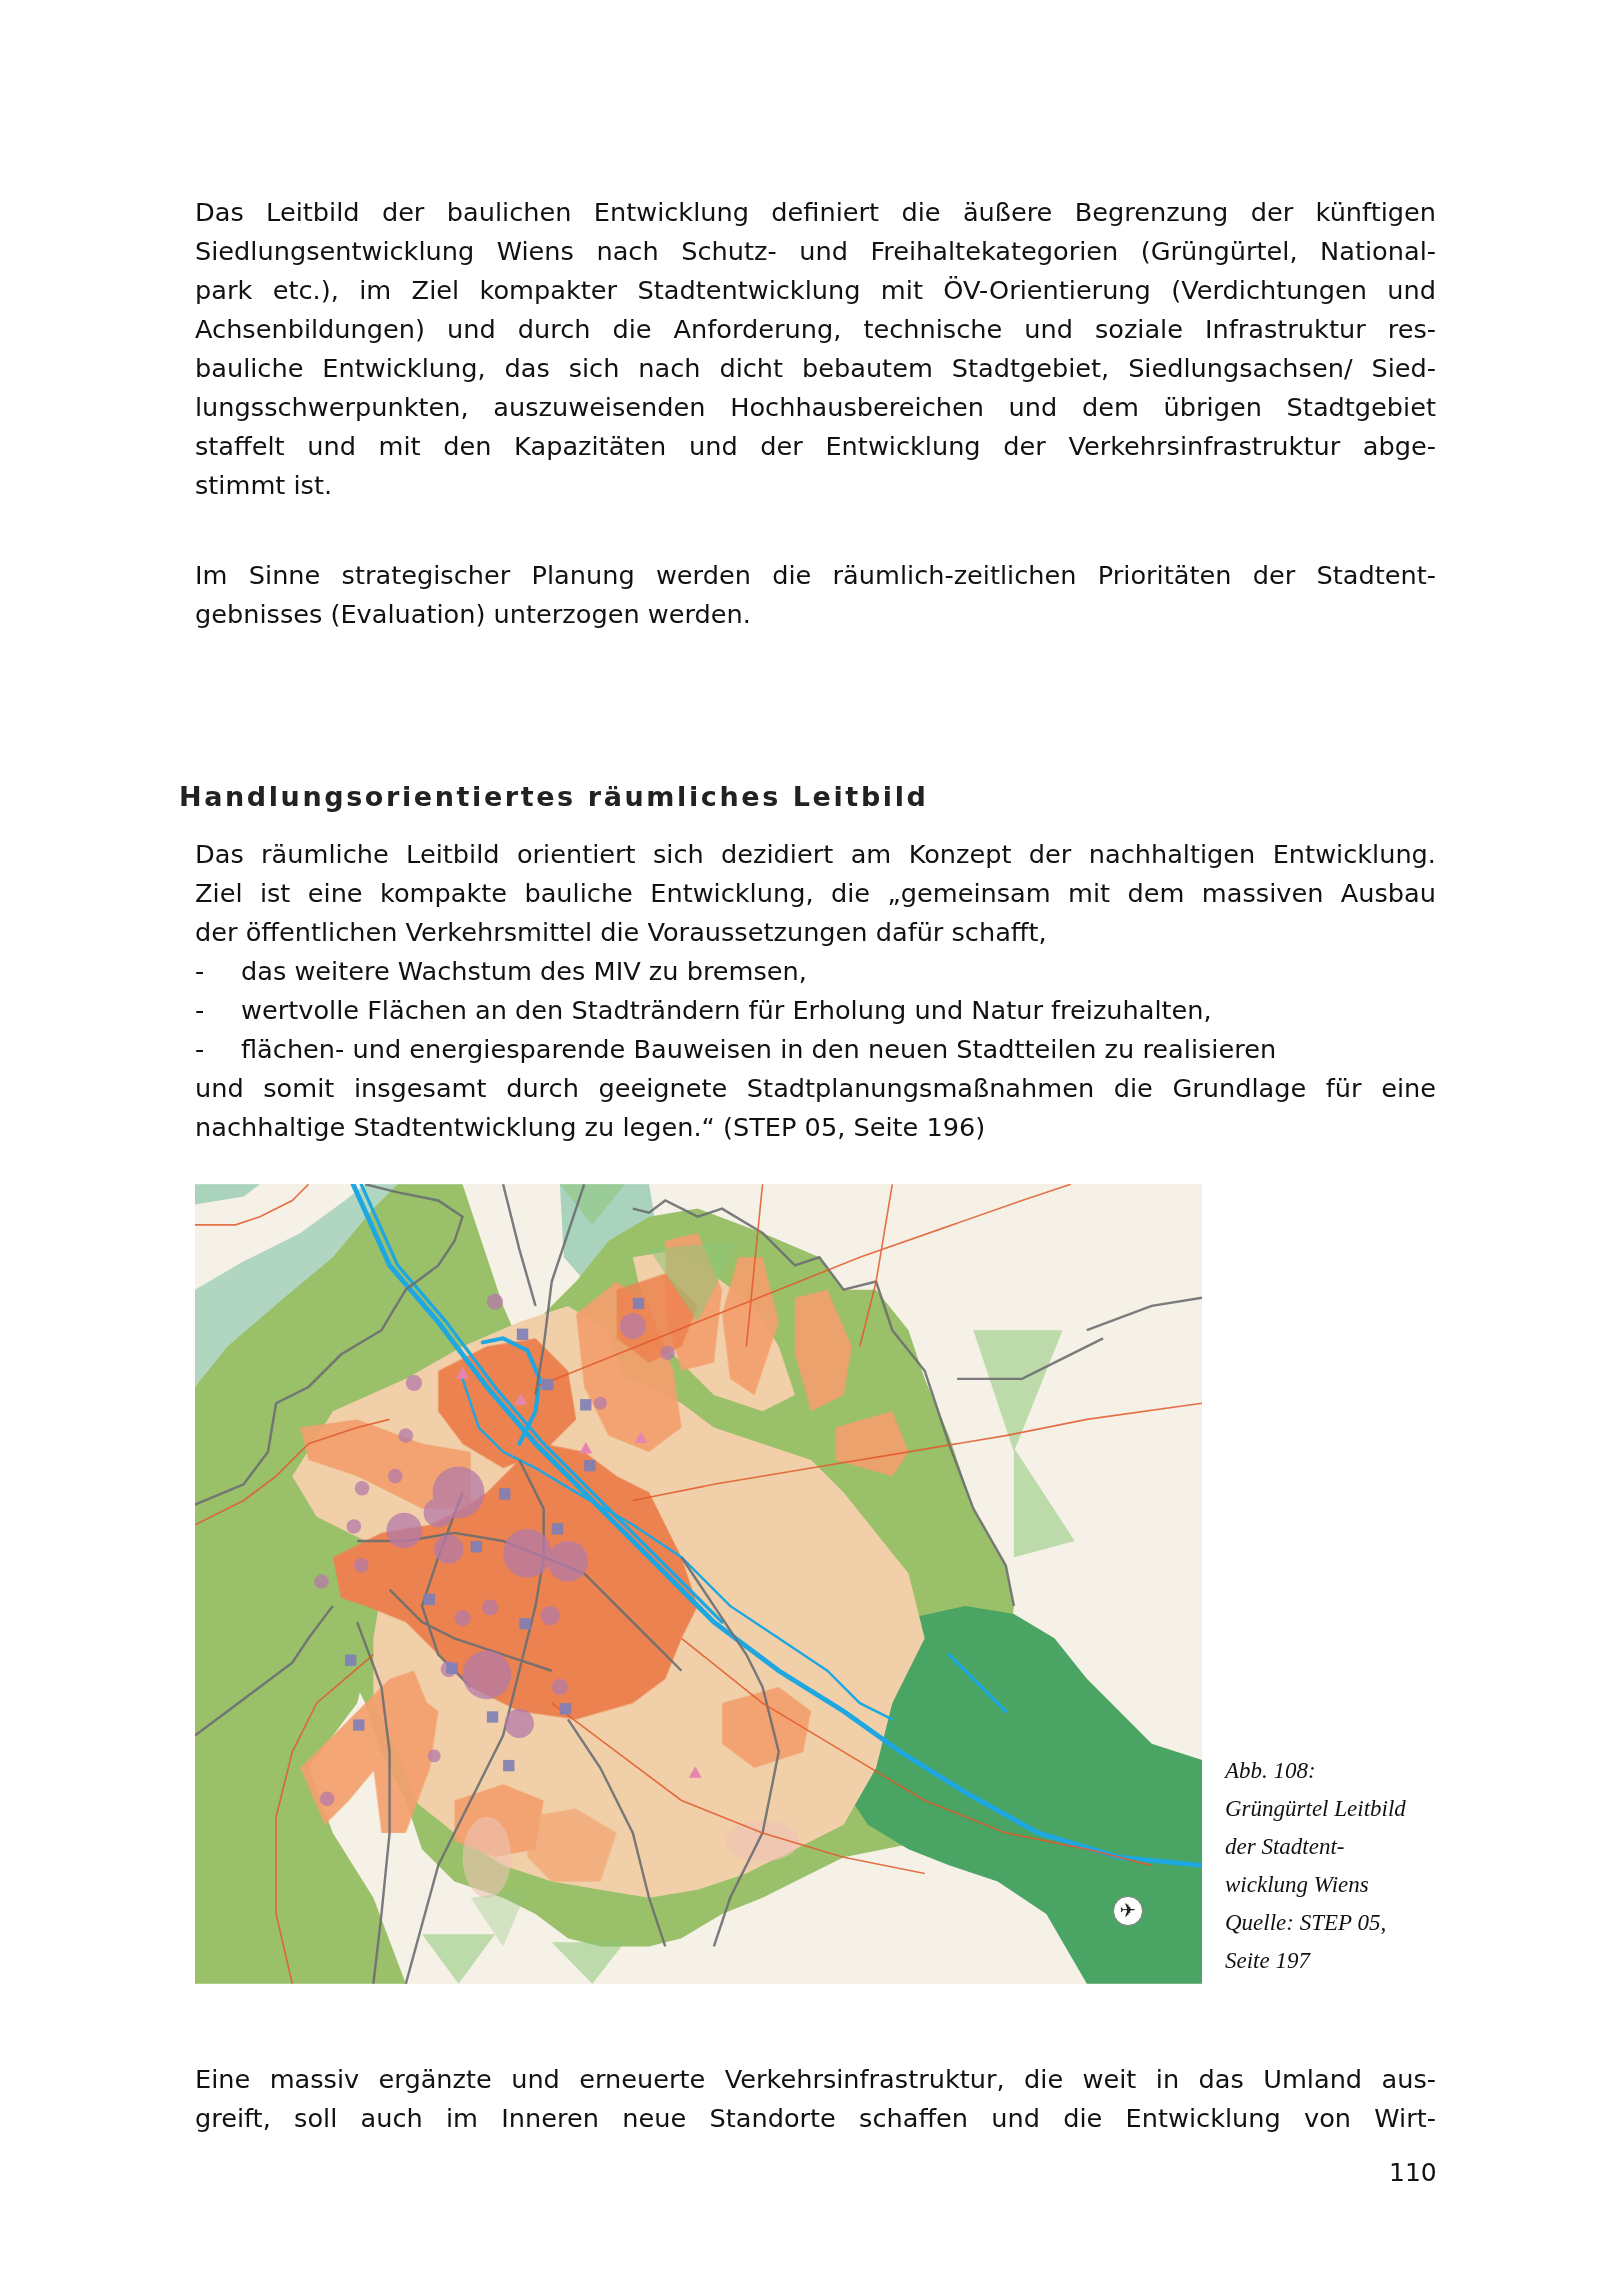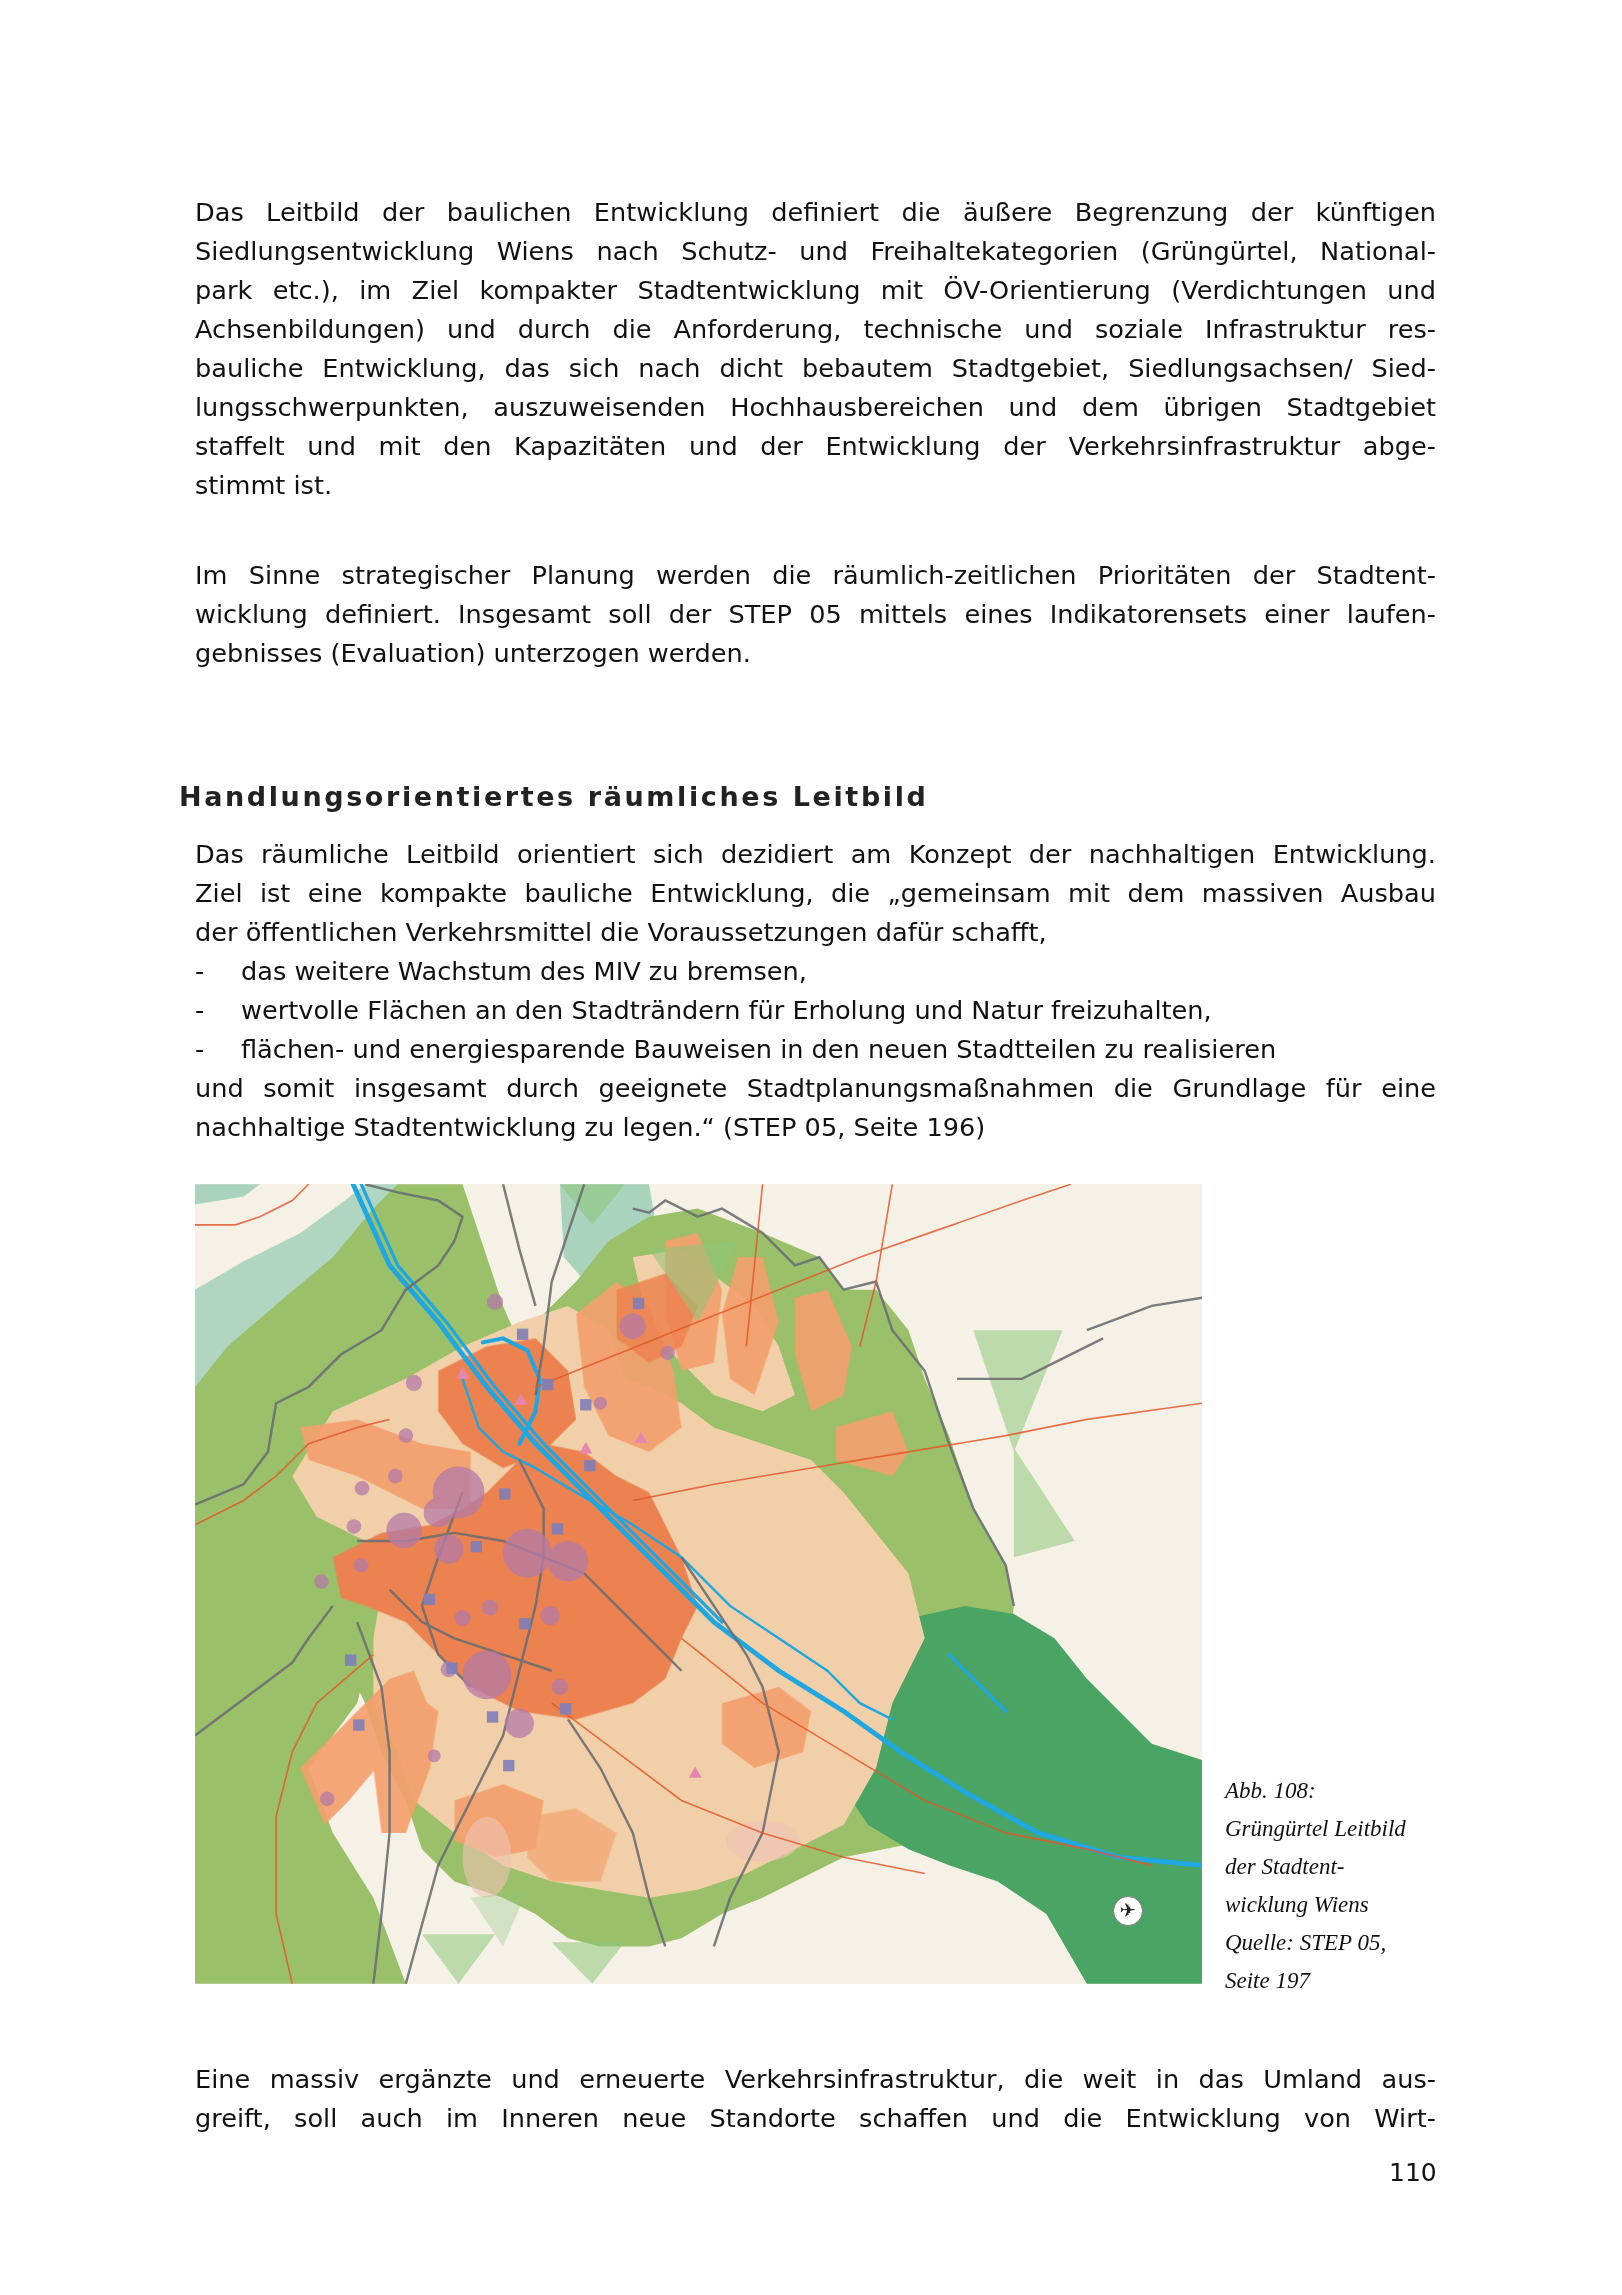--- a/index.html
+++ b/index.html
@@ -18,21 +18,21 @@
     color:#222; font-weight:bold;
   }
   .bullet-line { display:flex; white-space:nowrap; }
   .bullet-dash { width:46px; flex:none; }
   .map {
     position:absolute; left:195px; top:1184px; width:1007px; height:800px;
     overflow:hidden; background:#f6f1e6;
   }
   .caption {
     position:absolute; left:1225px; top:1752px; width:227px;
-    font-family:"Liberation Serif", serif; font-style:italic; font-size:23px; line-height:38px; color:#111;margin-top:20px;
+    font-family:"Liberation Serif", serif; font-style:italic; font-size:23px; line-height:38px; color:#111;
   }
   .caption span { display:block; }
   .page-number {
     position:absolute; left:1389px; top:2158px;
     font-family:"DejaVu Sans", sans-serif; font-size:25px; color:#111;
   }
 </style>
 </head>
 <body>
 
@@ -44,21 +44,20 @@
     <span class="line">park etc.), im Ziel kompakter Stadtentwicklung mit ÖV-Orientierung (Verdichtungen und</span>
     <span class="line">Achsenbildungen) und durch die Anforderung, technische und soziale Infrastruktur res-</span>
     <span class="line">bauliche Entwicklung, das sich nach dicht bebautem Stadtgebiet, Siedlungsachsen/ Sied-</span>
     <span class="line">lungsschwerpunkten, auszuweisenden Hochhausbereichen und dem übrigen Stadtgebiet</span>
     <span class="line">staffelt und mit den Kapazitäten und der Entwicklung der Verkehrsinfrastruktur abge-</span>
     <span class="line last">stimmt ist.</span>
   </div>
 
   <div class="text-block" style="top:556px;">
     <span class="line">Im Sinne strategischer Planung werden die räumlich-zeitlichen Prioritäten der Stadtent-</span>
-    <span class="line">wicklung definiert. Insgesamt soll der STEP 05 mittels eines Indikatorensets einer laufen-</span>
     <span class="line last">gebnisses (Evaluation) unterzogen werden.</span>
   </div>
 
   <div class="heading">Handlungsorientiertes räumliches Leitbild</div>
 
   <div class="text-block" style="top:835px;">
     <span class="line">Das räumliche Leitbild orientiert sich dezidiert am Konzept der nachhaltigen Entwicklung.</span>
     <span class="line">Ziel ist eine kompakte bauliche Entwicklung, die „gemeinsam mit dem massiven Ausbau</span>
     <span class="line last">der öffentlichen Verkehrsmittel die Voraussetzungen dafür schafft,</span>
     <div class="bullet-line">

